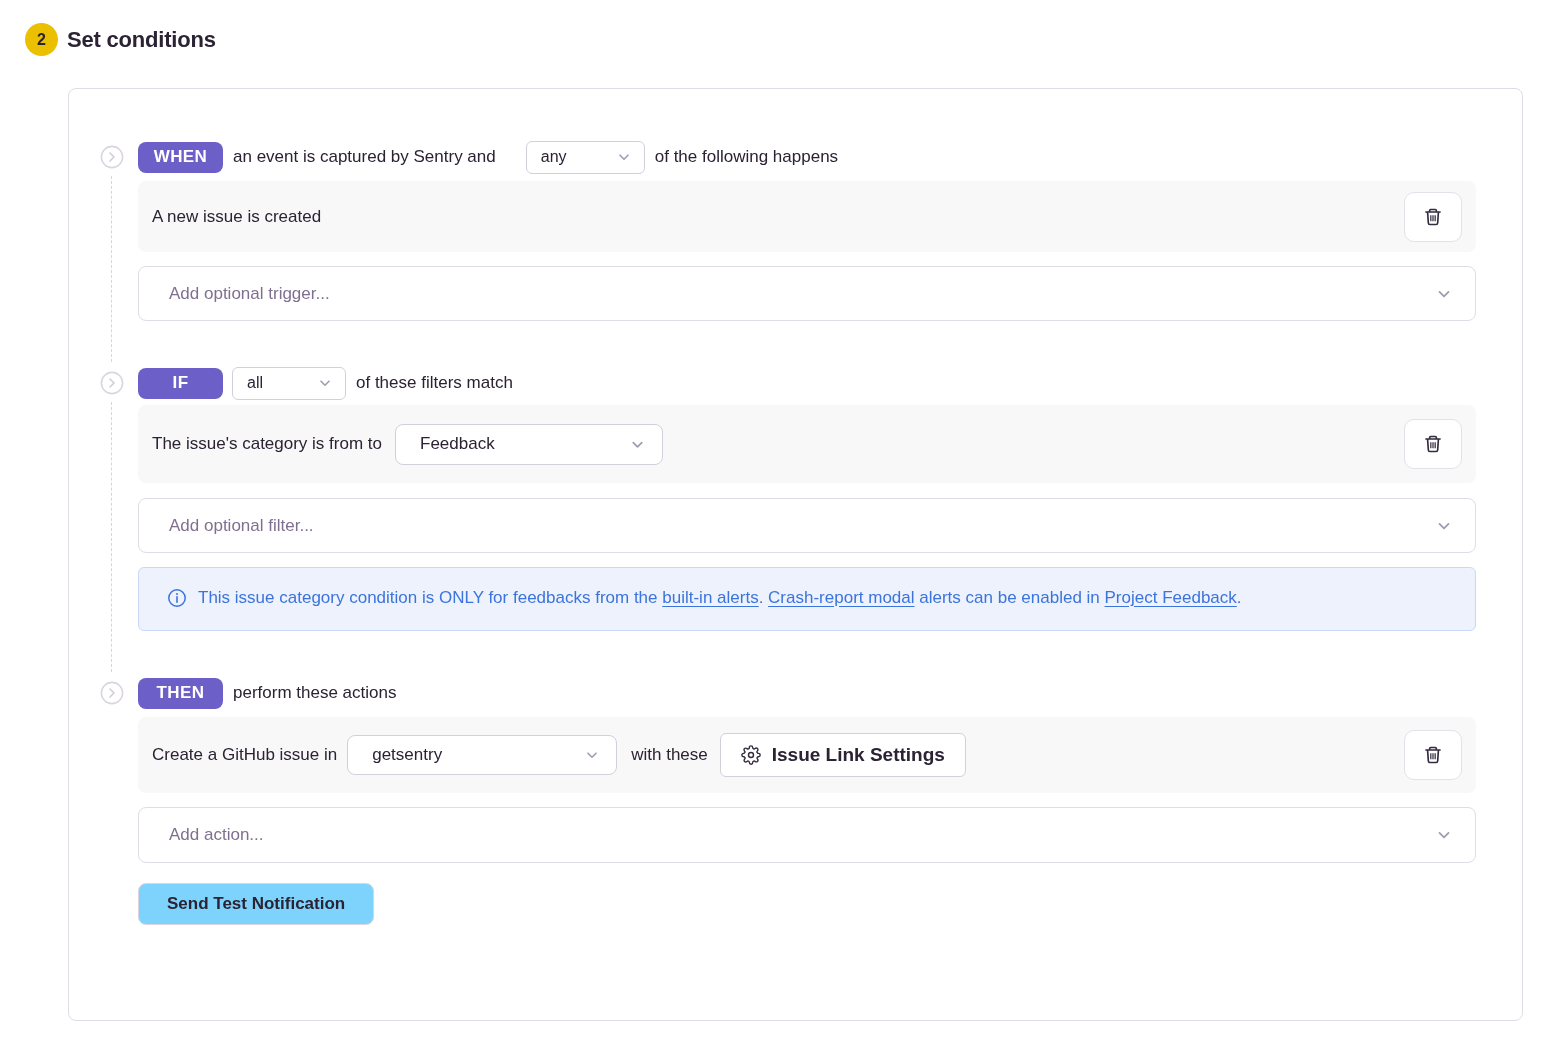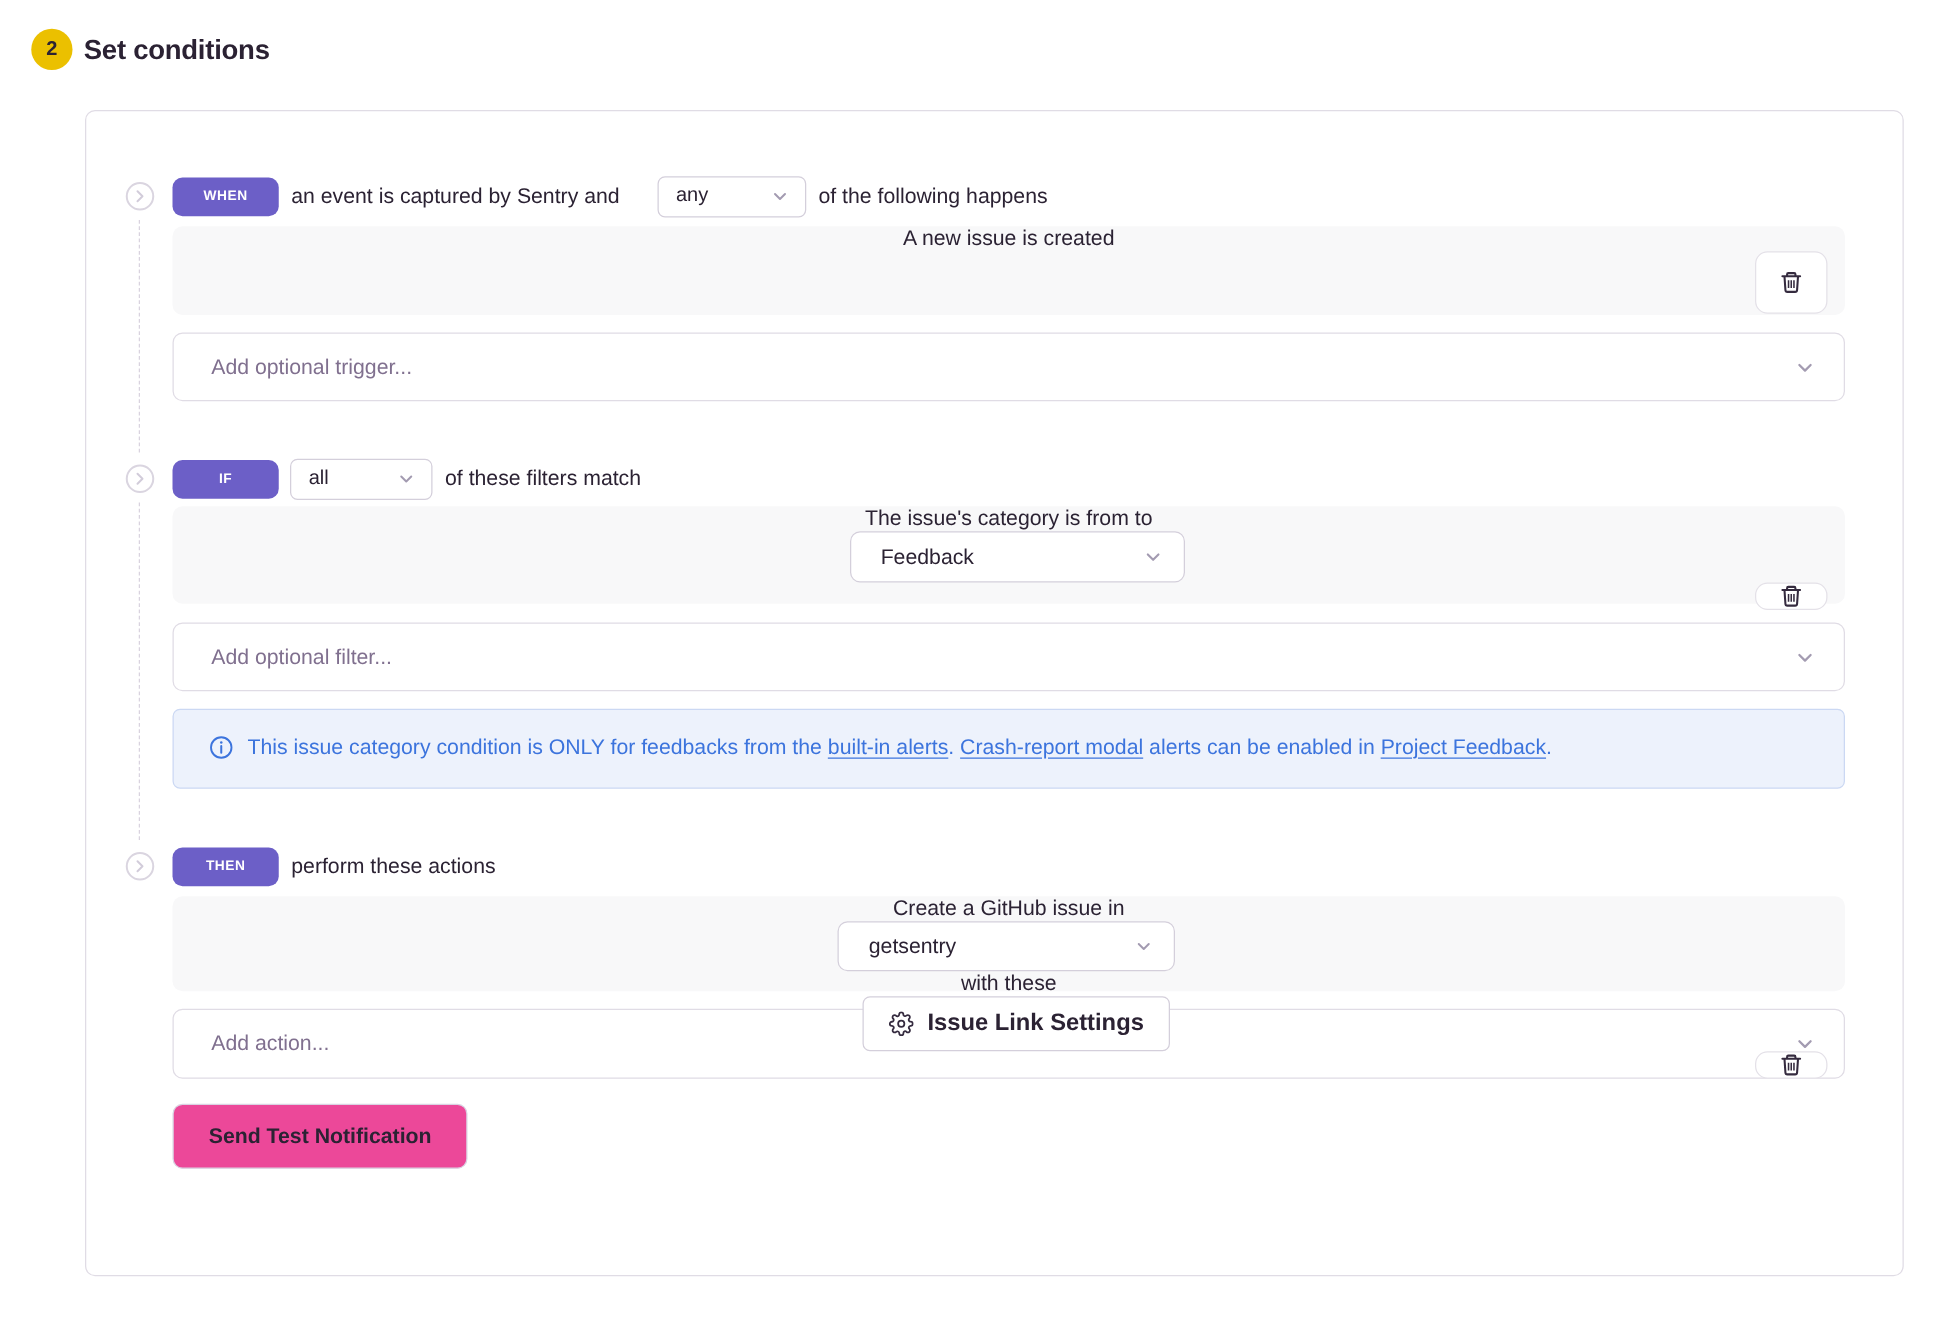--- a/index.html
+++ b/index.html
@@ -32,38 +32,38 @@
   .rail .circ { display:block; margin-top:4px; }
   .rail .dash { flex:1; width:0; border-left:1px dashed #D9D3DF; margin:7px 0 5px 11px; }
   .content { flex:1; min-width:0; }
   .content.pad-b { padding-bottom:46px; }
 
   
   .cond-header { display:flex; align-items:center; height:32px; font-size:17px; margin-bottom:8px; }
   .cond-header.tight { margin-bottom:6px; }
   .badge {
     width:85px; height:31px; border-radius:8px; background:#6C5FC7;
-    color:#fff; font-size:11px; font-weight:700; letter-spacing:0.4px;
+    color:#fff; font-size:17px; font-weight:700; letter-spacing:0.4px;
     display:flex; align-items:center; justify-content:center; flex-shrink:0;
   }
   .hdr-text { margin:0 10px; white-space:nowrap; }
   .hdr-text.after { margin-left:10px; }
 
   .mini-select {
     height:33px; border:1px solid #D4CFDB; border-radius:6px; background:#fff;
     display:flex; align-items:center; justify-content:space-between;
     padding:0 12px 0 14px; font-size:16px; cursor:pointer; flex-shrink:0;
   }
   .mini-select.w-any { width:119px;margin-left:20px; }
   .mini-select.w-all { width:114px; margin-left:9px; }
 
   
   .gray-row {
     background:#F8F8F9; border-radius:8px; display:flex; align-items:center;
-    padding:0 14px; font-size:17px;flex-direction:column;
+    padding:0 14px; font-size:17px;
   }
   .row-trigger { height:71px; margin-bottom:14px; }
   .row-filter  { height:78px; margin-bottom:15px; }
   .row-action  { height:76px; margin-bottom:14px; }
 
   .trash-btn {
     width:58px; height:50px; margin-left:auto; background:#fff;
     border:1px solid #E4E1E8; border-radius:10px;
     display:flex; align-items:center; justify-content:center; cursor:pointer;
   }
@@ -97,22 +97,22 @@
   .alert {
     display:flex; gap:11px; background:#EDF2FC; border:1px solid #CBD8F3;
     border-radius:6px; padding:15px 28px 17px 28px;
     font-size:17px; line-height:30px; color:#3C74DD;
   }
   .alert .info-ic { flex-shrink:0; margin-top:5px; }
   .alert a { color:#3C74DD; text-decoration:underline; text-underline-offset:3px; cursor:pointer; }
 
   
   .test-btn {
-    height:52px; display:inline-flex; align-items:center; padding:0 28px;
-    border:1px solid #D9D3E2; border-radius:8px; background:#ec4899;
+    height:42px; display:inline-flex; align-items:center; padding:0 28px;
+    border:1px solid #D9D3E2; border-radius:8px; background:#7dd3fc;
     font-size:17px; font-weight:700; color:#2B2233; cursor:pointer;
     font-family:"Liberation Sans", sans-serif;
   }
 </style>
 </head>
 <body>
 
 <svg width="0" height="0" style="position:absolute">
   <defs>
     <g id="tpl-circle-chevron">

